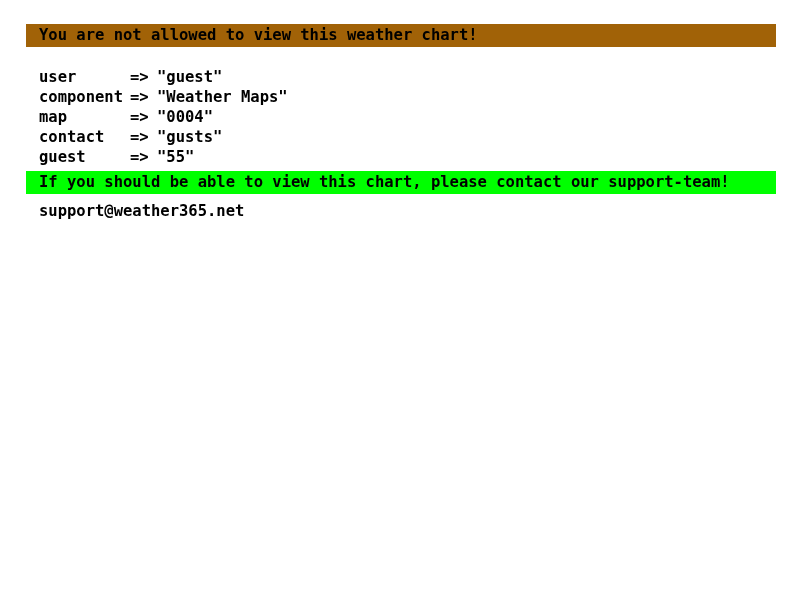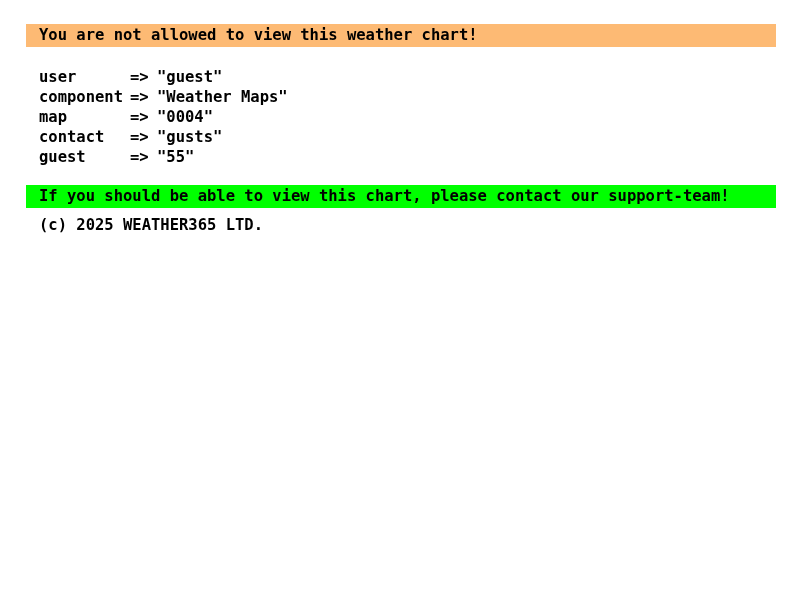--- a/index.html
+++ b/index.html
@@ -19,24 +19,24 @@
   }
   .banner {
     margin-left: 26px;
     width: 750px;
     box-sizing: border-box;
     padding: 2px 0 2px 13px;
     line-height: 19px;
   }
   .banner-red {
     margin-top: 24px;
-    background: #fdba74;
+    background: #a16207;
   }
   .banner-green {
-    margin-top: 18px;
+    margin-top: 4px;
     background: #00ff00;
   }
   .details {
     margin-top: 20px;
     margin-left: 39px;
     line-height: 20px;
   }
   .detail-row {
     display: grid;
     grid-template-columns: 91px 27px auto;
@@ -84,14 +84,14 @@
     <span>=&gt;</span>
     <span>"55"</span>
   </div>
 </div>
 
 <div class="banner banner-green">
   <div>If you should be able to view this chart, please contact our support-team!</div>
 </div>
 
 <div class="footer">
-  <span>(c) 2025 WEATHER365 LTD.</span>
+  <span>support@weather365.net</span>
 </div>
 
 </body></html>

